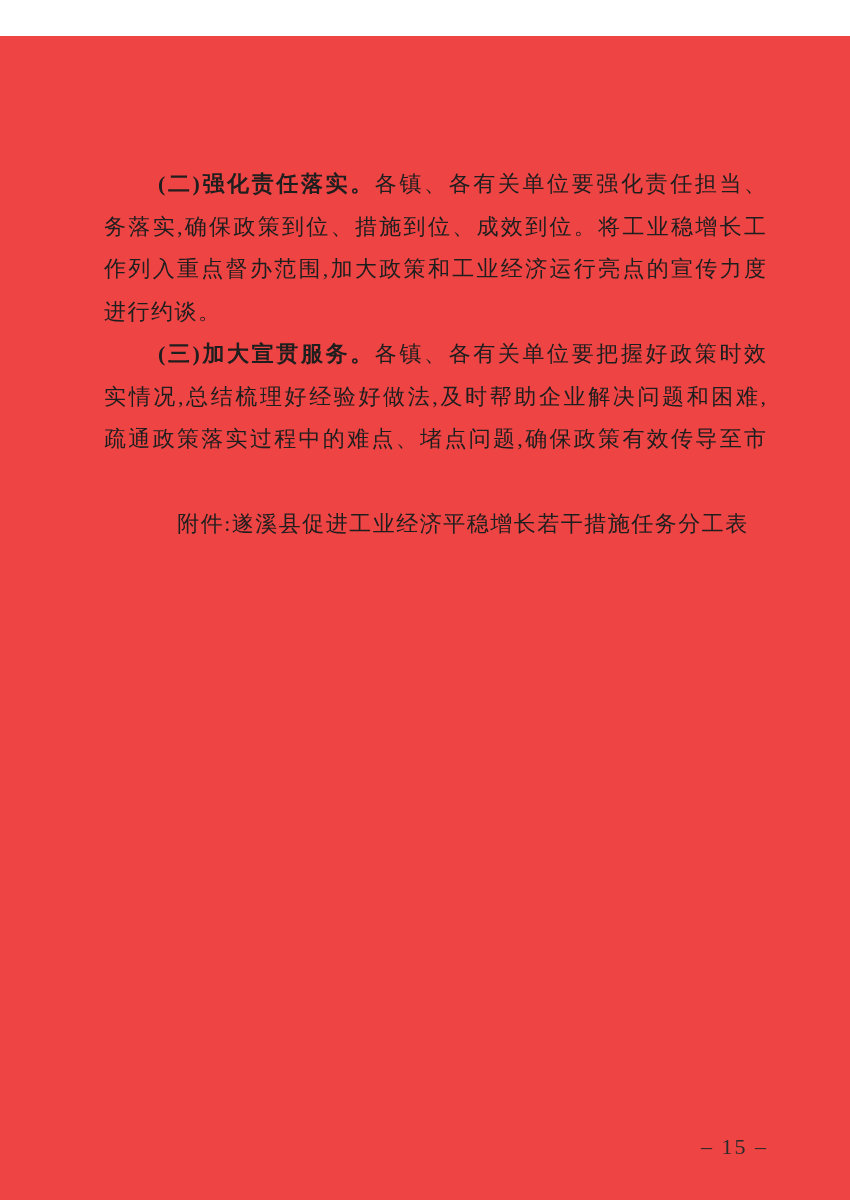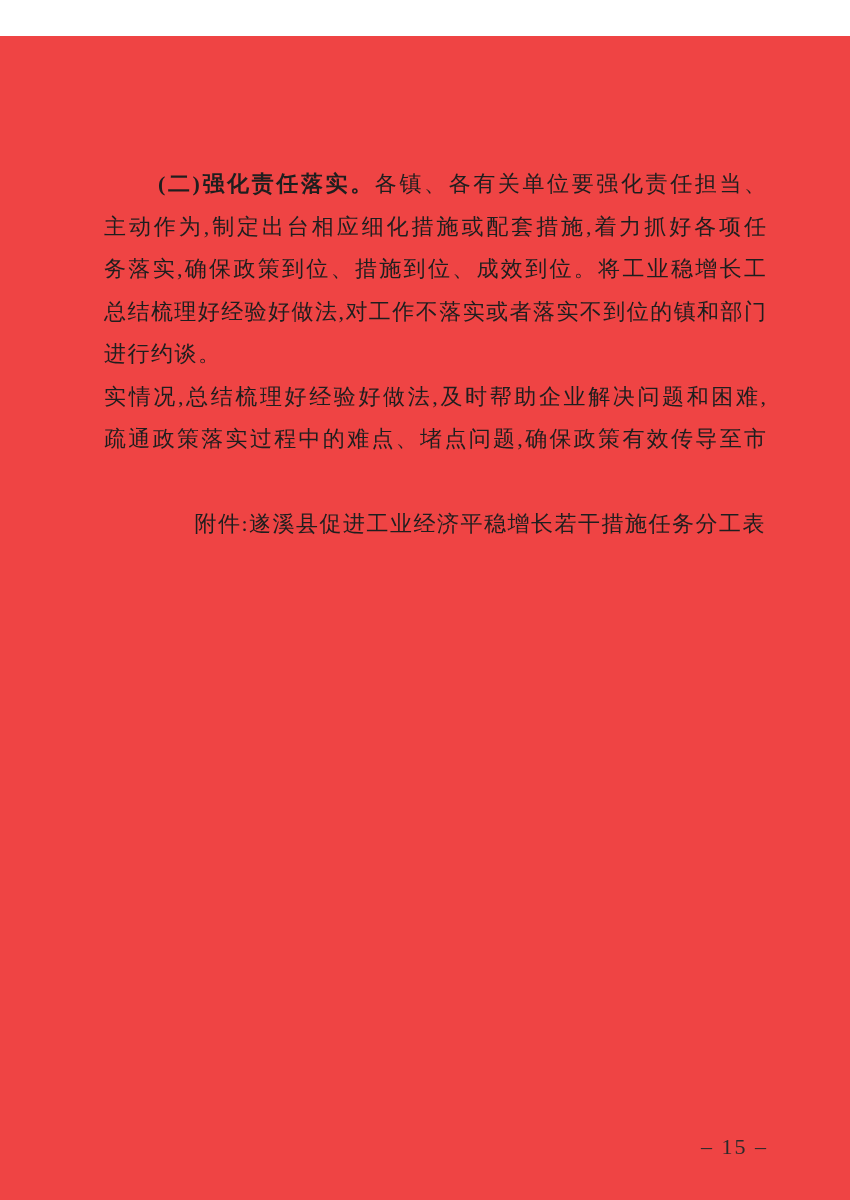--- a/index.html
+++ b/index.html
@@ -54,21 +54,21 @@
   .spacer-line {
     height: 42.5px;
   }
 
   .attachment-line {
     height: 42.5px;
     line-height: 42.5px;
     font-size: 22px;
     text-indent: 56px;
     letter-spacing: 1.5px;
-    text-align: right;
+    text-align: center;
     white-space: nowrap;
   }
 
   .page-number {
     position: absolute;
     top: 1098px;
     right: 82px;
     font-size: 22px;
     letter-spacing: 2px;
     color: #2a2a2a;
@@ -78,27 +78,27 @@
 </style>
 </head>
 <body>
 
 <div class="page">
 
   <div class="text-block">
 
     <div class="paragraph">
       <div class="line first"><span class="run-in-heading">(二)强化责任落实。</span><span>各镇、各有关单位要强化责任担当、</span></div>
-      <div class="line">主动作为,制定出台相应细化措施或配套措施,着力抓好各项任</div>
       <div class="line">务落实,确保政策到位、措施到位、成效到位。将工业稳增长工</div>
-      <div class="line">总结梳理好经验好做法,对工作不落实或者落实不到位的镇和部门</div>
+      <div class="line">作列入重点督办范围,加大政策和工业经济运行亮点的宣传力度</div>
       <div class="line para-last">进行约谈。</div>
     </div>
 
     <div class="paragraph">
+      <div class="line first"><span class="run-in-heading">(三)加大宣贯服务。</span><span>各镇、各有关单位要把握好政策时效</span></div>
       <div class="line">实情况,总结梳理好经验好做法,及时帮助企业解决问题和困难,</div>
       <div class="line">疏通政策落实过程中的难点、堵点问题,确保政策有效传导至市</div>
     </div>
 
     <div class="spacer-line"></div>
 
     <div class="attachment-line">附件:遂溪县促进工业经济平稳增长若干措施任务分工表</div>
 
   </div>
 

